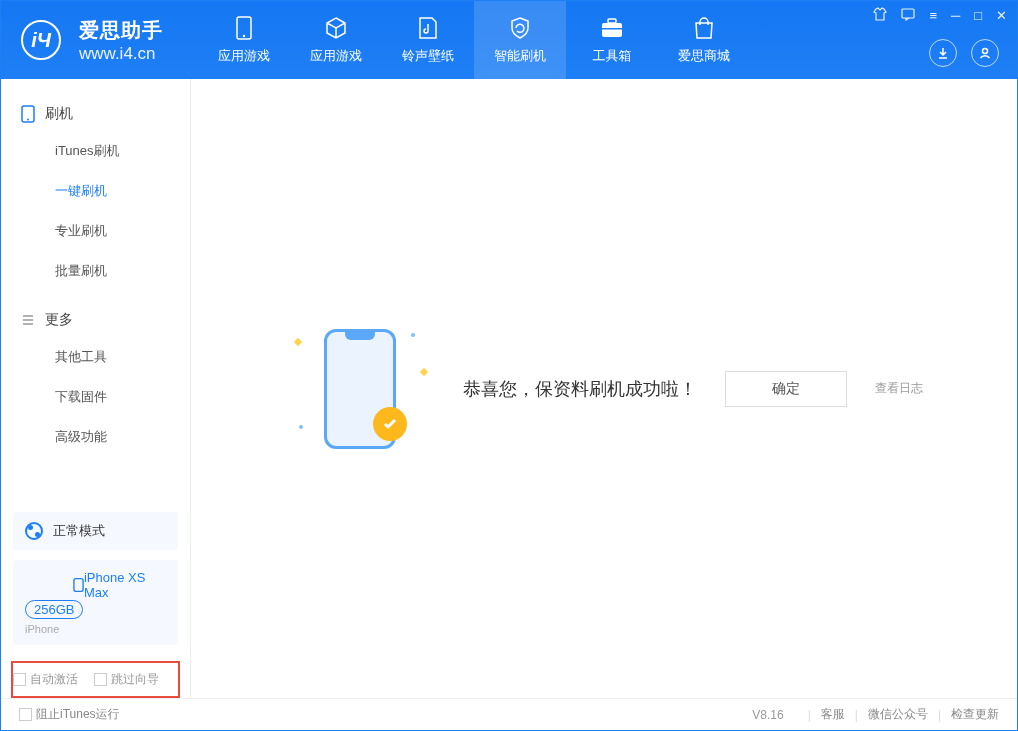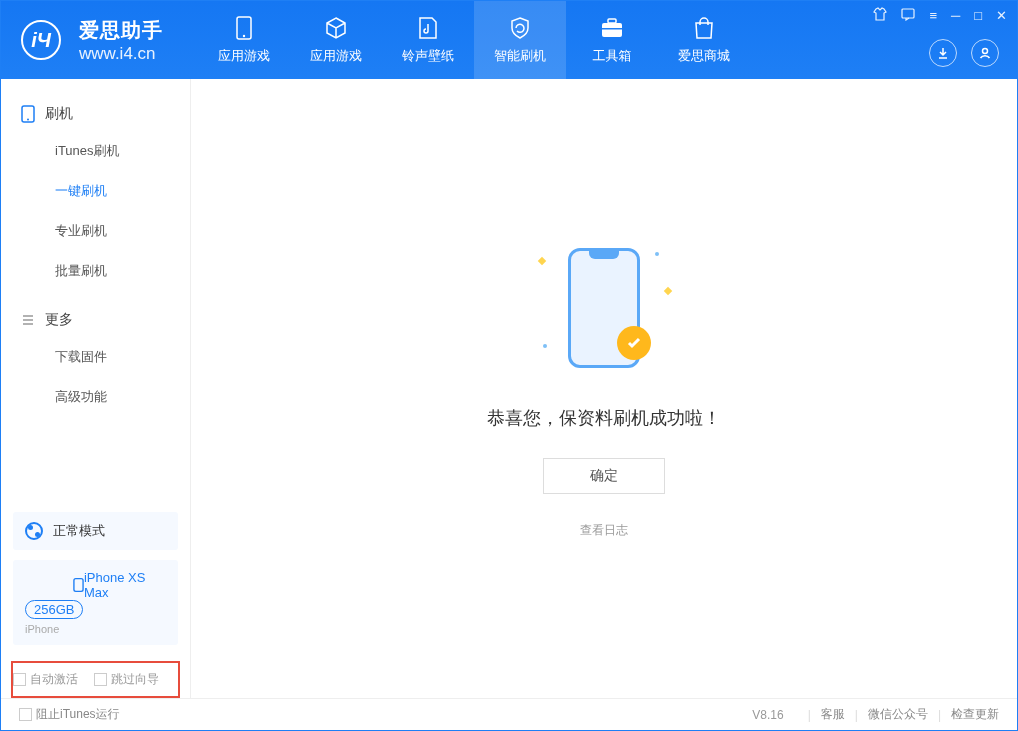--- a/index.html
+++ b/index.html
@@ -34,21 +34,21 @@
 .device-box { margin: 4px 12px 10px; background: #f5f9ff; border-radius: 3px; padding: 10px 12px; font-size: 13px; }
 .device-row1 { display: flex; align-items: center; color: #1e7ff5; font-weight: 500; padding-left: 48px; }
 .storage-badge { display: inline-block; border: 1px solid #1e7ff5; color: #1e7ff5; font-size: 13px; padding: 1px 8px; border-radius: 10px; margin-top: 0; }
 .device-type { color: #aaa; font-size: 11px; margin-top: 4px; }
 .redbox { margin: 6px 10px 0; border: 2px solid #e74c3c; padding: 8px 0; display: flex; gap: 16px; align-items: center; font-size: 12px; color: #999; }
 .cb { width: 13px; height: 13px; border: 1px solid #ccc; display: inline-block; vertical-align: middle; margin-right: 4px; }
 .statusbar { height: 32px; border-top: 1px solid #eee; display: flex; align-items: center; padding: 0 18px; font-size: 12px; color: #888; }
 .statusbar .right { margin-left: auto; display: flex; align-items: center; gap: 10px; }
 .statusbar .sep { color: #ddd; }
 .version { color: #999; margin-right: 14px; }
-.main { flex: 1; display: flex; flex-direction: column; align-items: center; justify-content: center; gap: 28px; }
+.main { flex: 1; display: flex; flex-direction: row; align-items: center; justify-content: center; gap: 28px; }
 .phone-illust { position: relative; width: 150px; height: 140px; display: flex; align-items: center; justify-content: center; }
 .phone-body { width: 72px; height: 120px; border: 3px solid #5aa8f7; border-radius: 12px; background: #eaf3ff; position: relative; }
 .phone-notch { position: absolute; top: 0; left: 50%; transform: translateX(-50%); width: 30px; height: 8px; background: #5aa8f7; border-radius: 0 0 6px 6px; }
 .check-badge { position: absolute; right: 28px; bottom: 18px; width: 34px; height: 34px; background: #ffb81c; border-radius: 50%; display: flex; align-items: center; justify-content: center; }
 .check-badge svg { stroke: #fff; stroke-width: 3; fill: none; }
 .spark { position: absolute; width: 6px; height: 6px; background: #ffd54f; transform: rotate(45deg); }
 .spark.s1 { top: 20px; left: 10px; }
 .spark.s2 { top: 50px; right: 8px; }
 .dot { position: absolute; width: 4px; height: 4px; background: #7ec0f7; border-radius: 50%; }
 .dot.d1 { bottom: 30px; left: 14px; }
@@ -167,20 +167,21 @@
       <div class="side-item active">一键刷机</div>
       <div class="side-item">专业刷机</div>
       <div class="side-item">批量刷机</div>
 
       <div class="side-group-title" style="margin-top:12px">
         <svg width="14" height="14" viewBox="0 0 14 14">
             <path d="M2 3 h10 M2 7 h10 M2 11 h10" stroke="#999" stroke-width="1.5"></path>
           </svg>
         <span>更多</span>
       </div>
+      <div class="side-item">其他工具</div>
       <div class="side-item">下载固件</div>
       <div class="side-item">高级功能</div>
 
       <div class="side-spacer"></div>
 
       <div class="mode-box">
         <span class="mode-icon"></span>
         <span>正常模式</span>
       </div>
 

